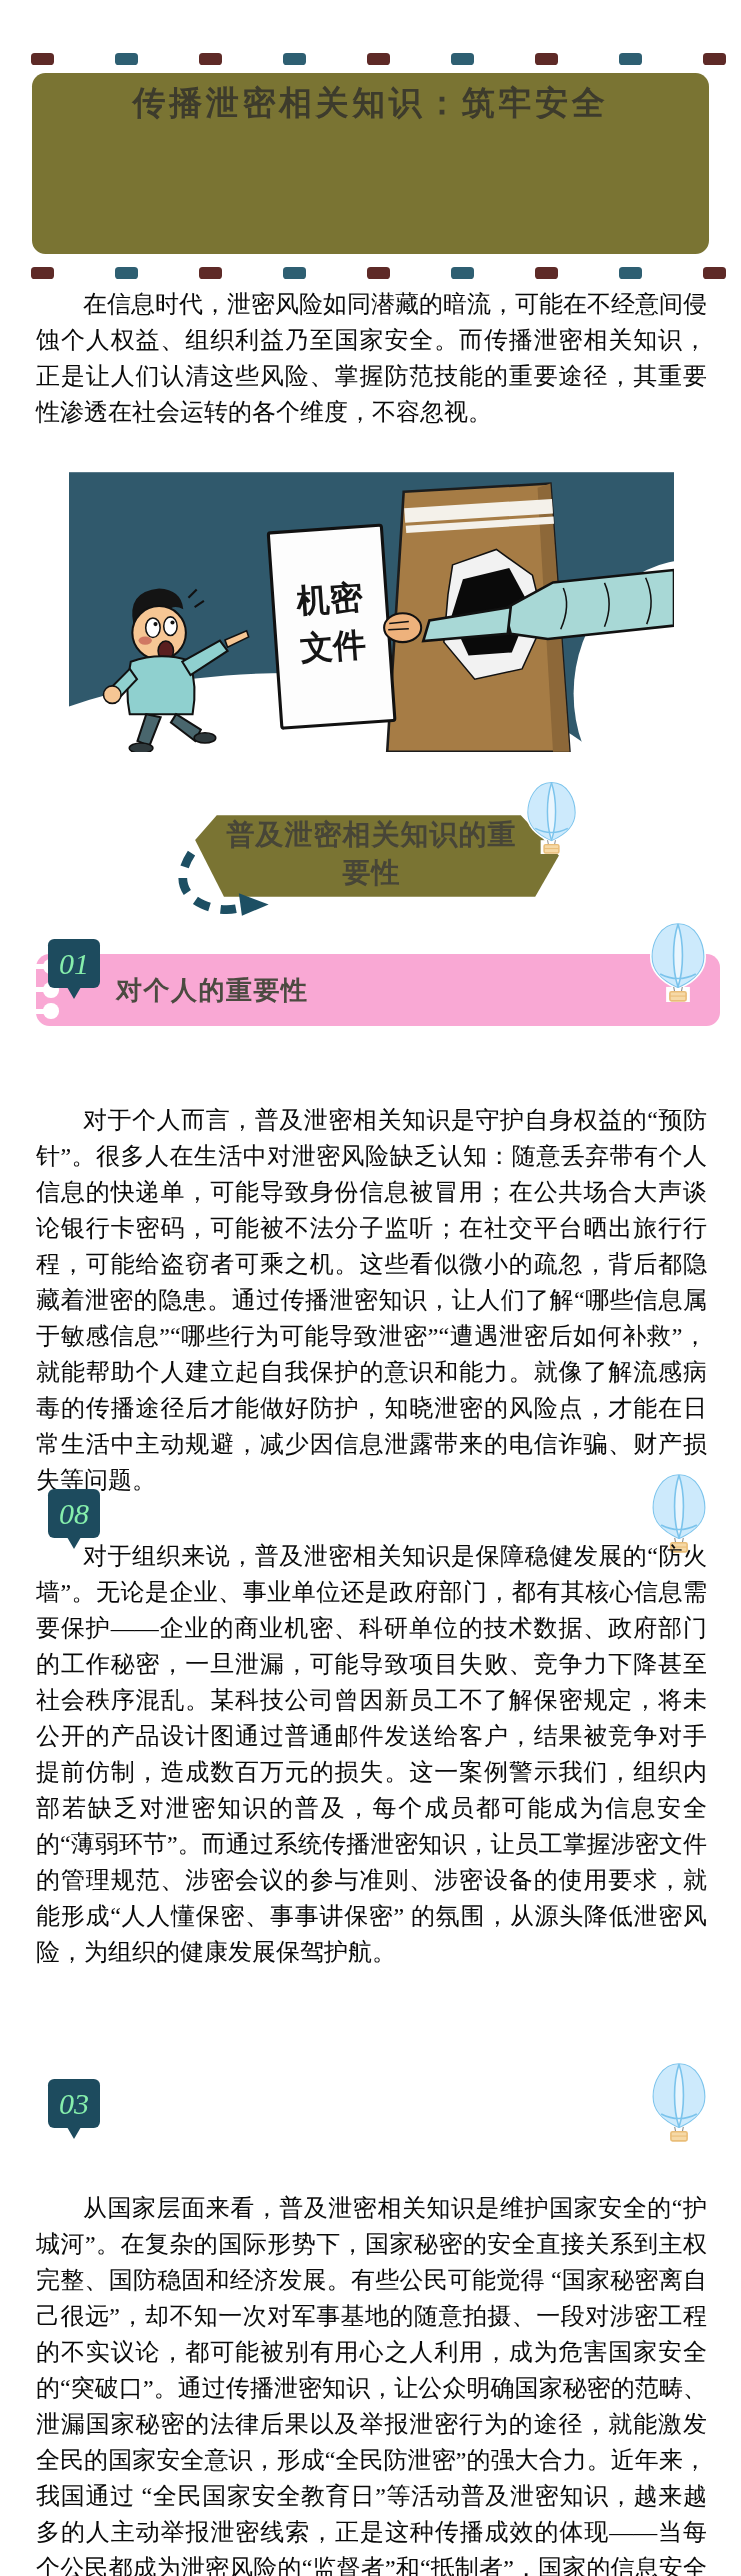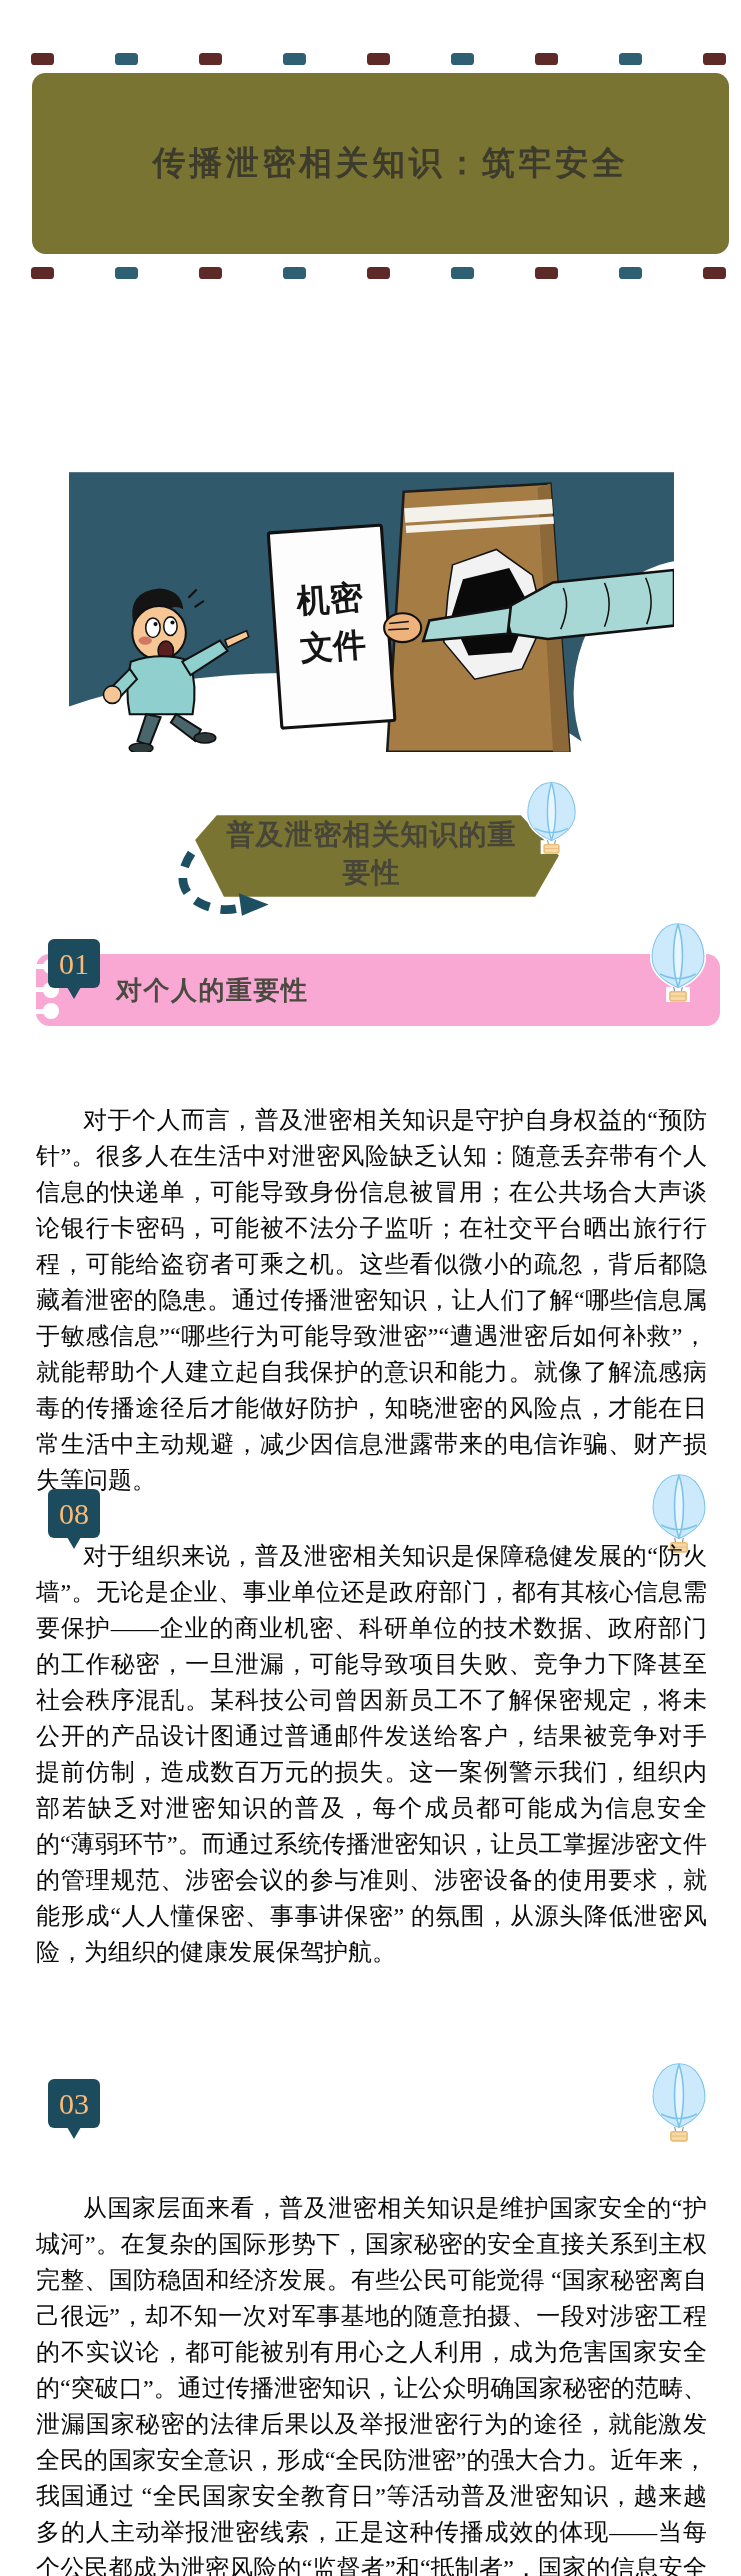--- a/index.html
+++ b/index.html
@@ -9,21 +9,21 @@
   
   .film-strip{position:absolute;left:31px;display:flex;gap:61px;}
   .strip-top{top:53px;}
   .strip-bottom{top:267px;}
   .dash{width:23px;height:12.4px;border-radius:3.6px;}
   .dash:nth-child(odd){background:#5e2a27;}
   .dash:nth-child(even){background:#2e5f72;}
 
   
   .title-box{position:absolute;left:32px;top:73px;width:677px;height:181px;background:#7a7433;
-             border-radius:13.4px;display:flex;flex-direction:column;justify-content:center;text-align:center;padding-left:20px;}
+             border-radius:13.4px;display:flex;flex-direction:row;justify-content:center;text-align:center;}
   .title-line{font-size:33px;font-weight:bold;color:#3d3b2c;letter-spacing:3.6px;line-height:61px;}
 
   
   .body-text{position:absolute;left:36px;width:671px;margin:0;font-size:24px;line-height:36px;
              color:#0a0a0a;text-align:justify;text-indent:47px;}
 
   
   .cartoon{position:absolute;left:69px;top:472px;width:605px;height:280px;}
 
   
@@ -36,22 +36,22 @@
   .balloon{position:absolute;}
   .dashed-arrow{position:absolute;left:173px;top:850px;width:108px;height:72px;}
 
   
   .sec-bar{position:absolute;left:36px;width:684px;height:72px;background:#f9a8d4;border-radius:13.4px;}
   .sec-dot{position:absolute;width:15.5px;height:15.5px;border-radius:50%;background:#ffffff;left:7.2px;}
   .sec-stem{position:absolute;left:0;width:8.2px;height:5.2px;background:#ffffff;}
   .sec-title{position:absolute;left:80px;top:50%;transform:translateY(-50%);font-size:26px;font-weight:bold;
              color:#4b4a40;letter-spacing:1.5px;font-family:"Liberation Sans","DejaVu Sans",sans-serif;}
   .sec-tag{position:absolute;left:48px;width:52px;height:49px;background:#1d4b5e;border-radius:6.2px;
-           color:#fdba74;font-size:30px;font-family:"Liberation Serif","DejaVu Serif",serif;
-           display:flex;align-items:center;justify-content:center;z-index:3;}
+           color:#86efac;font-size:30px;font-family:"Liberation Serif","DejaVu Serif",serif;
+           display:flex;align-items:center;justify-content:center;z-index:3;font-style:italic;}
   .tag-pointer{position:absolute;left:18.5px;top:48px;width:0;height:0;
                border-left:7.2px solid transparent;border-right:7.2px solid transparent;
                border-top:12.4px solid #1d4b5e;}
 </style>
 </head>
 <body>
 
 <svg width="0" height="0" style="position:absolute">
   <defs>
     <g id="balloon-def">
@@ -94,20 +94,21 @@
       <span class="dash"></span>
       <span class="dash"></span>
       <span class="dash"></span>
       <span class="dash"></span>
       <span class="dash"></span>
       <span class="dash"></span>
       <span class="dash"></span>
       <span class="dash"></span>
   </div>
 
+  <p class="body-text" style="top:286px">在信息时代，泄密风险如同潜藏的暗流，可能在不经意间侵蚀个人权益、组织利益乃至国家安全。而传播泄密相关知识，正是让人们认清这些风险、掌握防范技能的重要途径，其重要性渗透在社会运转的各个维度，不容忽视。</p>
 
   <div class="cartoon">
     <svg viewBox="0 0 1175 543" width="605" height="280">
       <rect x="0" y="0" width="1175" height="543" fill="#30596c"></rect>
       <ellipse cx="430" cy="640" rx="640" ry="250" fill="#ffffff"></ellipse>
       <ellipse cx="1210" cy="430" rx="230" ry="260" fill="#ffffff"></ellipse>
 
       <g>
         <polygon points="650,38 935,22 972,543 618,543" fill="#a67c45" stroke="#1c1c1c" stroke-width="5"></polygon>
         <polygon points="935,22 972,543 940,543 910,30" fill="#8d6839"></polygon>

